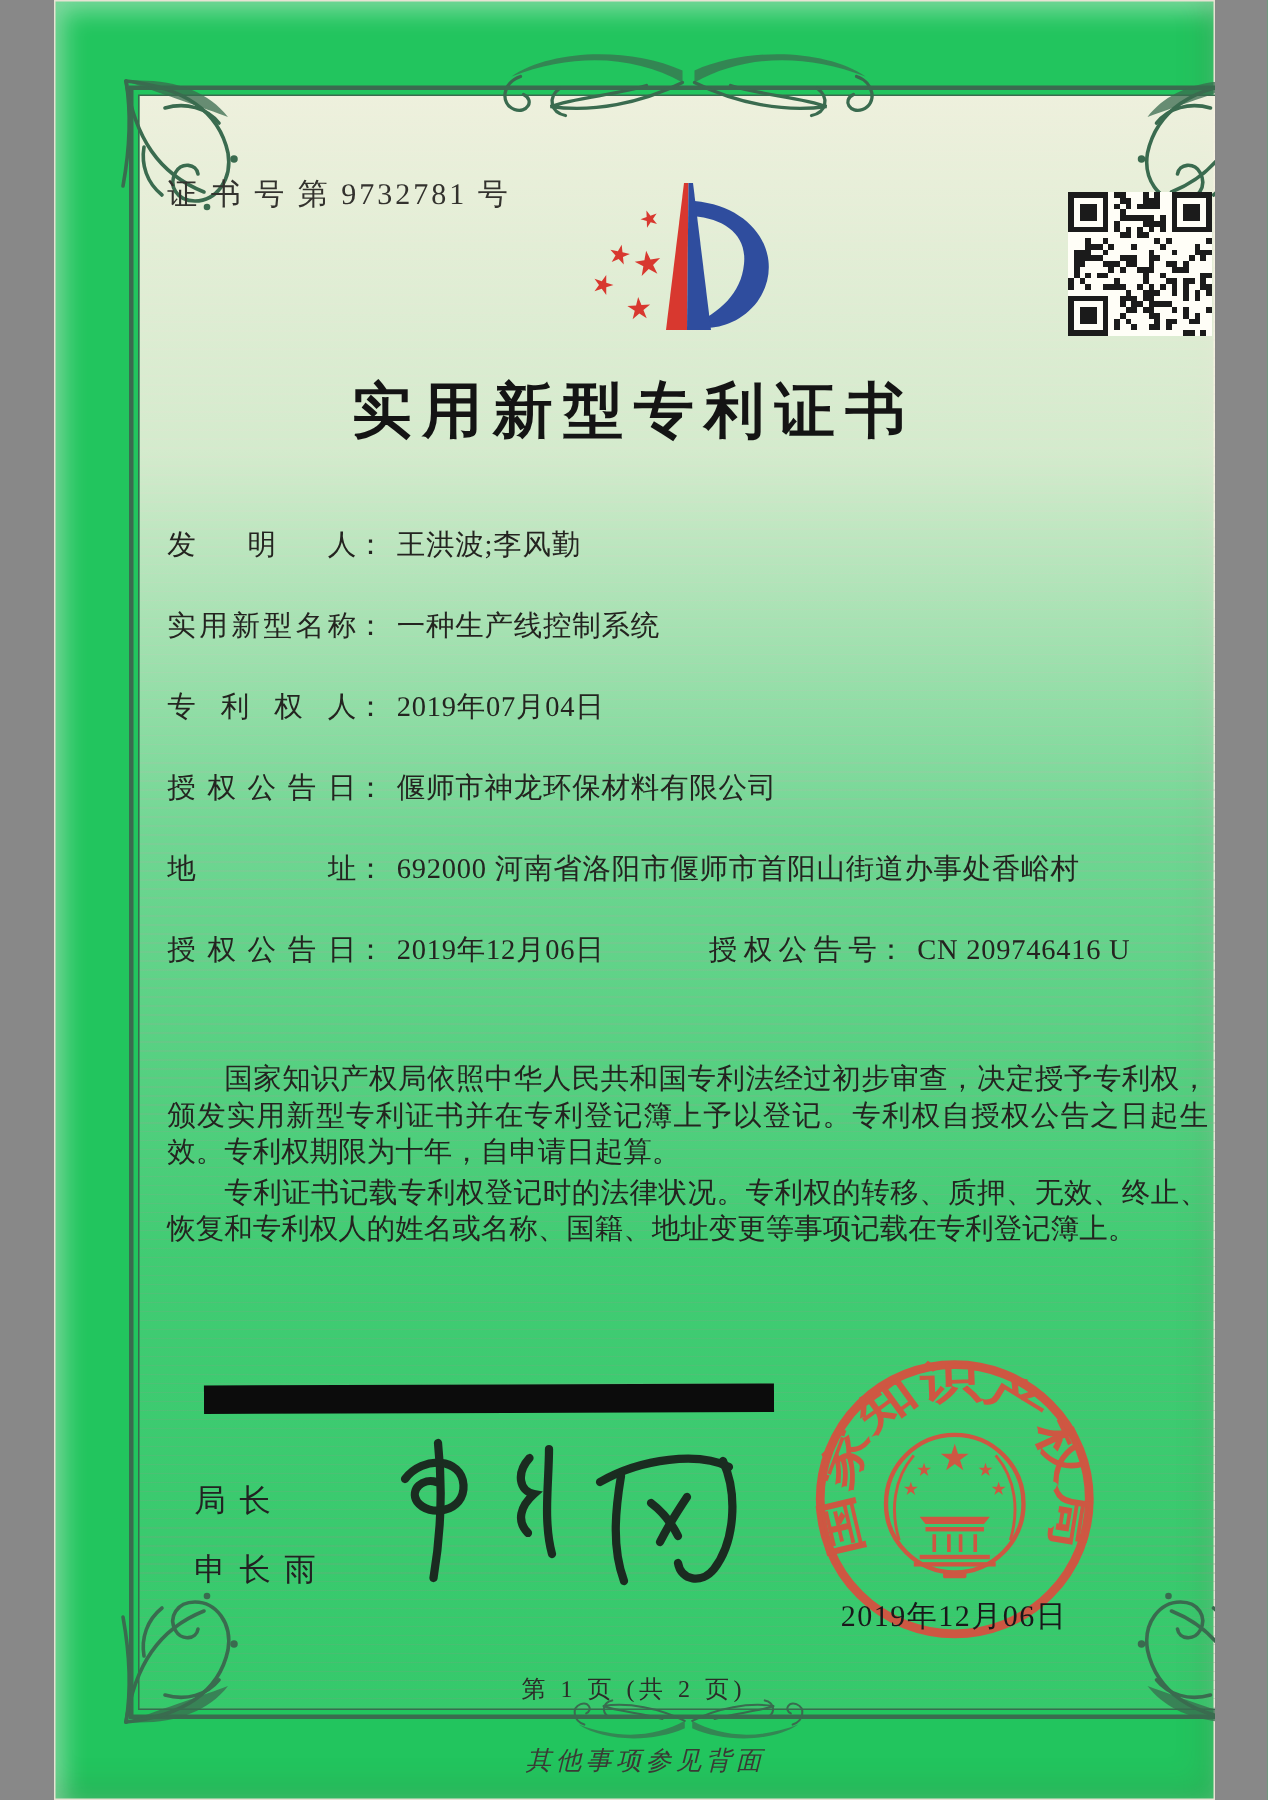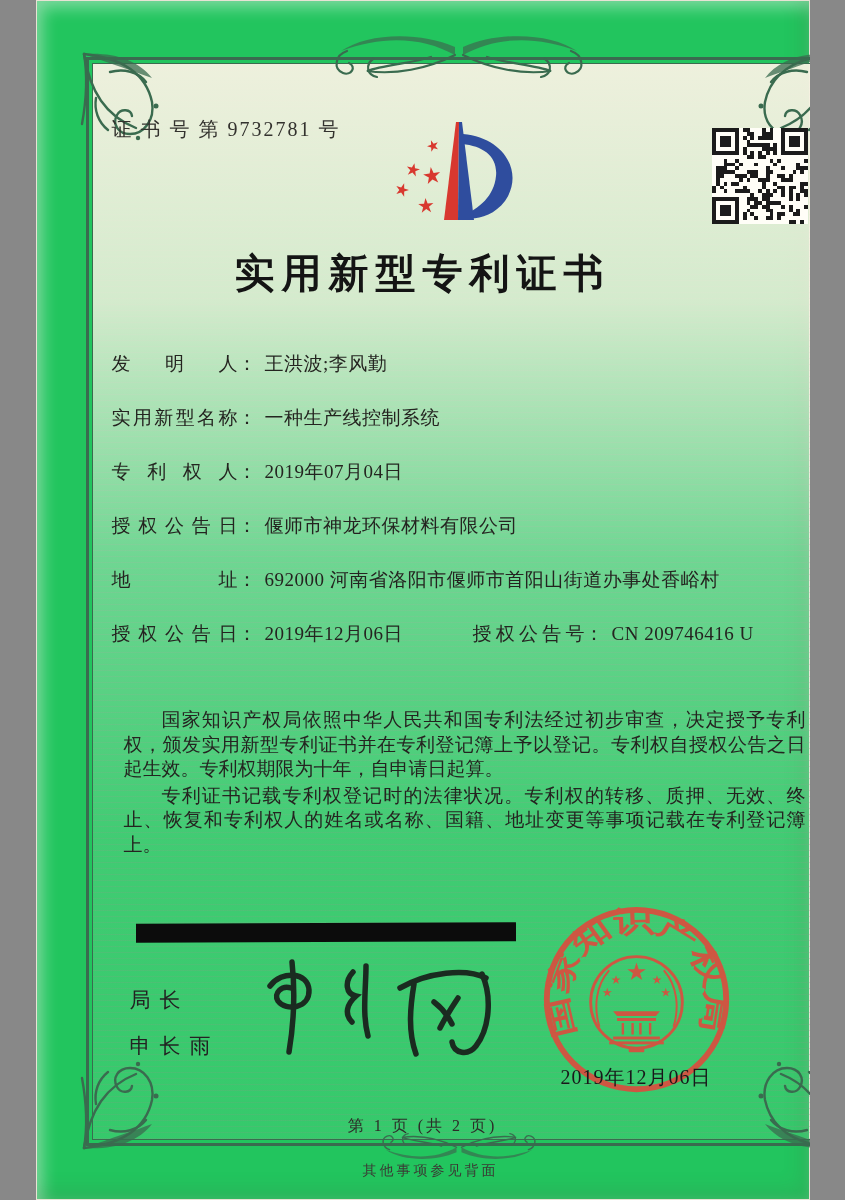--- a/index.html
+++ b/index.html
@@ -40,32 +40,32 @@
   .frow{position:relative;height:24px;line-height:24px;margin-bottom:30px;white-space:nowrap;}
   .flabel{display:inline-block;width:126px;text-align:justify;text-align-last:justify;vertical-align:top;}
   .fsep{display:inline-block;margin-right:8px;}
   .fval{letter-spacing:.5px;}
   .fgroup2{position:absolute;left:349px;top:0;white-space:nowrap;margin-left:12px;}
   .flabel2{display:inline-block;width:112px;text-align:justify;text-align-last:justify;vertical-align:top;}
   .paras{
     position:absolute;left:76px;top:708px;width:694px;
     font-size:19px;line-height:24.5px;color:#242420;text-align:justify;
   }
-  .paras p{text-indent:2em;margin:0 0 2px 12px;}
+  .paras p{text-indent:2em;margin:0 0 2px 0;font-family:Liberation Mono, monospace;}
   .redaction{position:absolute;left:100px;top:923px;width:380px;height:19px;background:#0c0c0c;transform:rotate(-.2deg);}
   .director-title{position:absolute;left:94px;top:986px;font-size:21px;letter-spacing:9px;color:#222;}
   .director-name{position:absolute;left:94px;top:1032px;font-size:21px;letter-spacing:9px;color:#222;}
   .signature{position:absolute;left:222px;top:948px;width:255px;height:122px;}
   .seal{position:absolute;left:503px;top:902px;width:195px;height:195px;opacity:.93;}
   .seal-date{
     position:absolute;left:498px;top:1064px;width:205px;text-align:center;
     font-size:20px;color:#18181a;letter-spacing:1px;z-index:5;
   }
   .page-info{position:absolute;left:0;right:0;top:1116px;text-align:center;font-size:16px;letter-spacing:3px;color:#2c2c28;}
-  .back-note{position:absolute;left:16px;right:0;top:1162px;text-align:center;font-size:14px;letter-spacing:3px;color:#3a3a34;}
+  .back-note{position:absolute;left:16px;right:0;top:1162px;text-align:center;font-size:17px;font-style:italic;letter-spacing:3px;color:#3a3a34;}
 </style>
 </head>
 <body>
 
 <div class="page">
 
   <div class="frame">
     <div class="guilloche"></div>
     <div class="inner-line"></div>
   </div>

